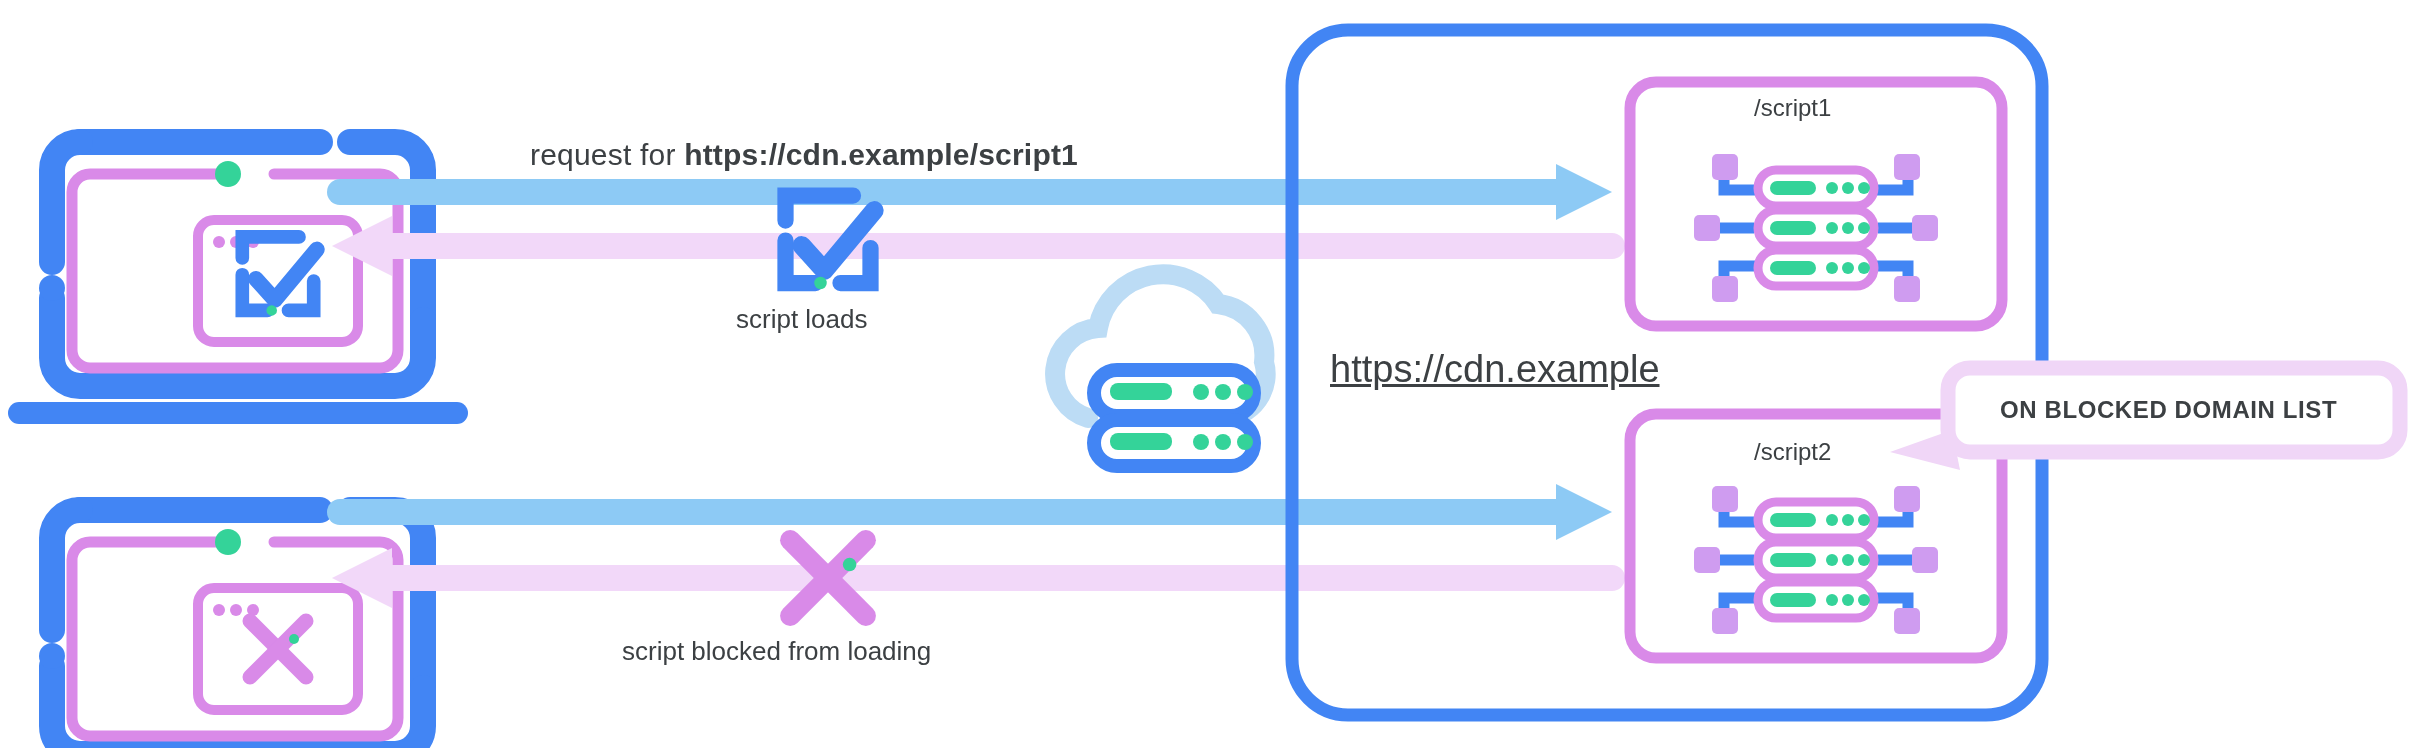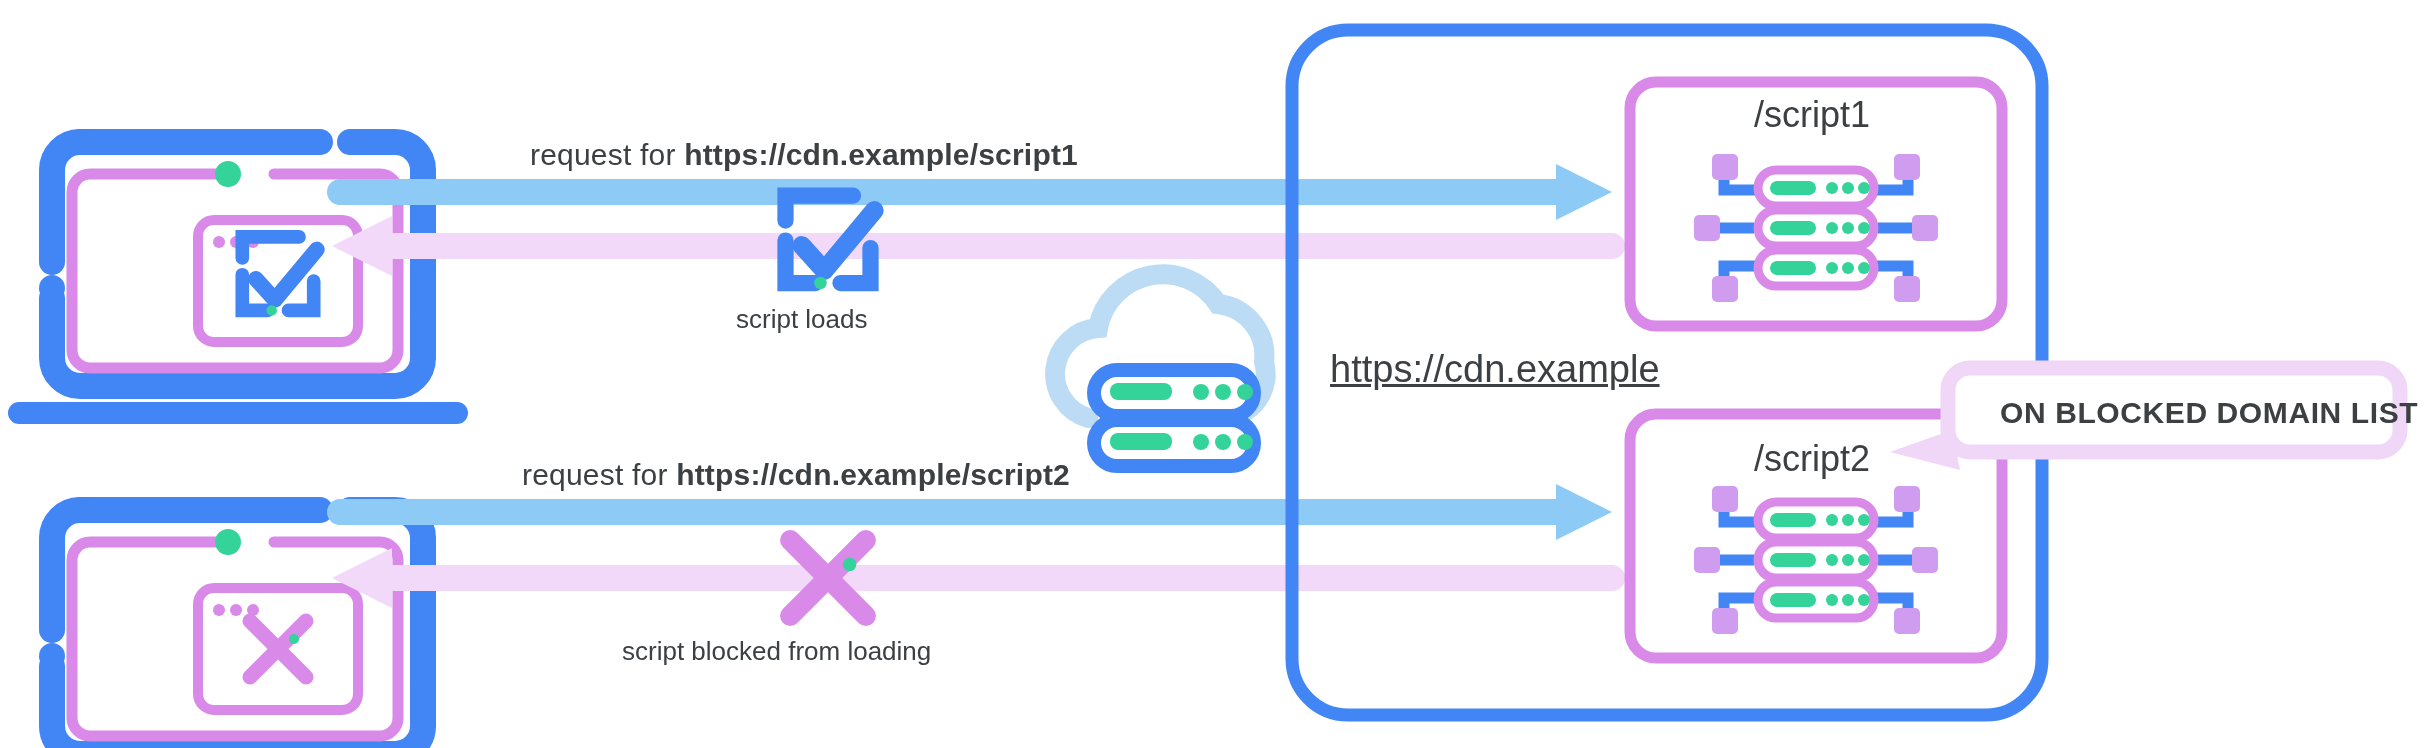--- a/index.html
+++ b/index.html
@@ -5,22 +5,22 @@
   html,body{margin:0;padding:0;background:#fff;}
   body{width:2424px;height:748px;position:relative;overflow:hidden;
        font-family:"Liberation Sans","DejaVu Sans",sans-serif;color:#3c4043;}
   #stage{position:absolute;inset:0;width:2424px;height:748px;}
   svg.layer{position:absolute;left:0;top:0;width:2424px;height:748px;}
   .lbl{position:absolute;white-space:nowrap;color:#3c4043;}
   .req{font-size:30px;letter-spacing:.2px;}
   .req b{font-weight:700;margin-top:44px;}
   .cap{font-size:26px;}
   .cdn{font-size:38px;}
-  .scriptname{font-size:36px;}
-  .callout-text{font-size:30px;font-weight:700;letter-spacing:.6px;color:#3c4043;}
+  .scriptname{font-size:24px;}
+  .callout-text{font-size:24px;font-weight:700;letter-spacing:.6px;color:#3c4043;}
 </style>
 </head>
 <body>
 
 <div id="stage">
 
   <svg class="layer" viewBox="0 0 2424 748">
     <defs>
       <g id="laptop-base">
 
@@ -159,23 +159,20 @@
       <rect x="1948" y="368" width="452" height="84" rx="22" fill="#fff" stroke="#f0d6f7" stroke-width="15"></rect>
     </g>
   </svg>
 
   <div class="lbl req" style="left:530px;top:138px;">
     <span>request for </span><b>https://cdn.example/script1</b>
   </div>
 
   <div class="lbl cap" style="left:736px;top:304px;">script loads</div>
 
-  <div class="lbl req" style="left:522px;top:458px;">
-    <span>request for </span><b>https://cdn.example/script2</b>
-  </div>
 
   <div class="lbl cap" style="left:622px;top:636px;text-align:right;">script blocked from loading</div>
 
   <div class="lbl cdn" style="left:1330px;top:348px;text-decoration:underline;">https://cdn.example</div>
 
   <div class="lbl scriptname" style="left:1754px;top:94px;">/script1</div>
 
   <div class="lbl scriptname" style="left:1754px;top:438px;">/script2</div>
 
   <div class="lbl callout-text" style="left:2000px;top:396px;">ON BLOCKED DOMAIN LIST</div>

